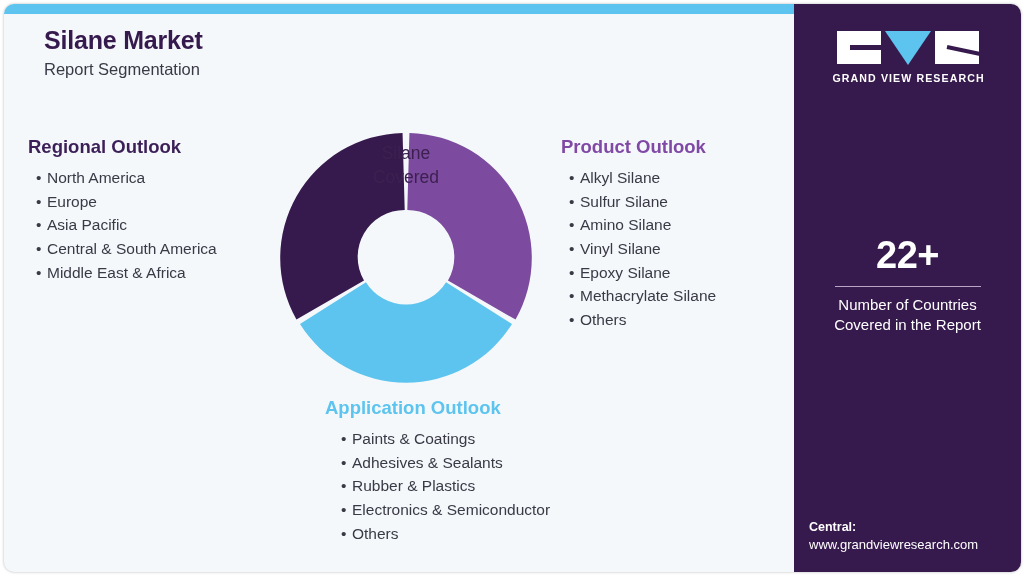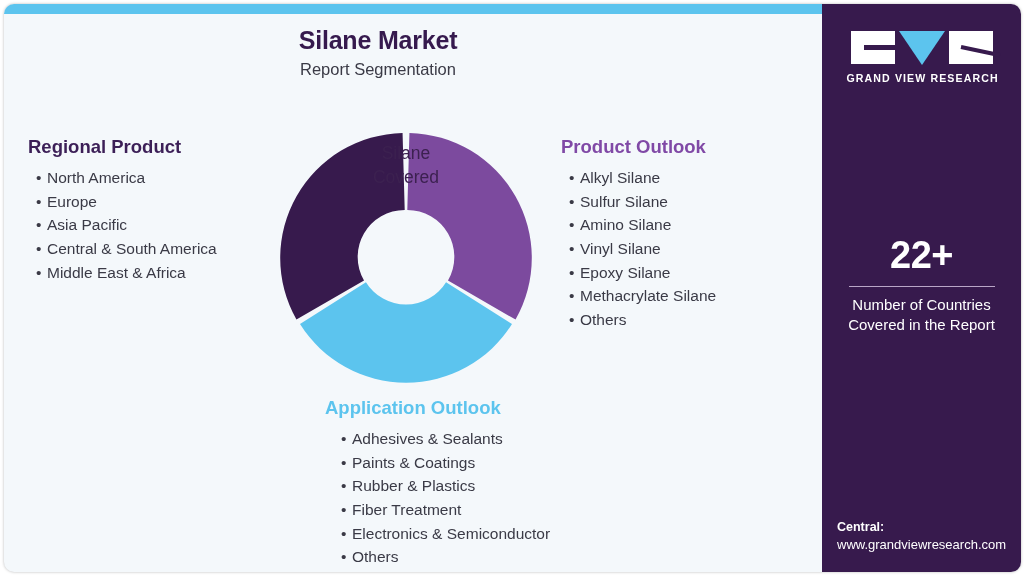--- a/index.html
+++ b/index.html
@@ -41,24 +41,23 @@
     left: 0;
     top: 0;
     width: 818px;
     height: 10px;
     background: #5cc4ee;
   }
 
   
   .header {
     position: absolute;
-    left: 24px;
+    left: 40px;
     top: 22px;
     width: 700px;
-    text-align: center;
   }
   .title {
     font-size: 25px;
     font-weight: bold;
     color: #361a4e;
     letter-spacing: -0.2px;
     line-height: 1.15;
     margin: 0;
   }
   .subtitle {
@@ -145,21 +144,21 @@
     font-size: 17.5px;
     color: #3c2150;
     line-height: 24px;
   }
 
   
   .side-panel {
     position: absolute;
     right: 0;
     top: 0;
-    width: 199px;
+    width: 227px;
     height: 568px;
     background: #371a4d;
   }
 
   
   .logo {
     position: absolute;
     left: 50%;
     transform: translateX(-50%);
     top: 27px;
@@ -278,21 +277,21 @@
   <div class="card">
 
     <div class="top-accent"></div>
 
     <div class="header">
       <div class="title">Silane Market</div>
       <div class="subtitle">Report Segmentation</div>
     </div>
 
     <div id="regional-outlook">
-      <div class="outlook-heading">Regional Product</div>
+      <div class="outlook-heading">Regional Outlook</div>
       <ul class="outlook-list">
         <li><span class="bullet">•</span><span>North America</span></li>
         <li><span class="bullet">•</span><span>Europe</span></li>
         <li><span class="bullet">•</span><span>Asia Pacific</span></li>
         <li><span class="bullet">•</span><span>Central &amp; South America</span></li>
         <li><span class="bullet">•</span><span>Middle East &amp; Africa</span></li>
       </ul>
     </div>
 
     <div id="product-outlook">
@@ -331,24 +330,23 @@
       </svg>
       <div class="donut-center-text">
         <span>Silane</span>
         <span>Covered</span>
       </div>
     </div>
 
     <div id="application-outlook">
       <div class="outlook-heading">Application Outlook</div>
       <ul class="outlook-list">
+        <li><span class="bullet">•</span><span>Paints &amp; Coatings</span></li>
         <li><span class="bullet">•</span><span>Adhesives &amp; Sealants</span></li>
-        <li><span class="bullet">•</span><span>Paints &amp; Coatings</span></li>
         <li><span class="bullet">•</span><span>Rubber &amp; Plastics</span></li>
-        <li><span class="bullet">•</span><span>Fiber Treatment</span></li>
         <li><span class="bullet">•</span><span>Electronics &amp; Semiconductor</span></li>
         <li><span class="bullet">•</span><span>Others</span></li>
       </ul>
     </div>
 
     <div class="side-panel">
 
       <div class="logo">
         <div class="logo-marks">
           <div class="logo-g"></div>

